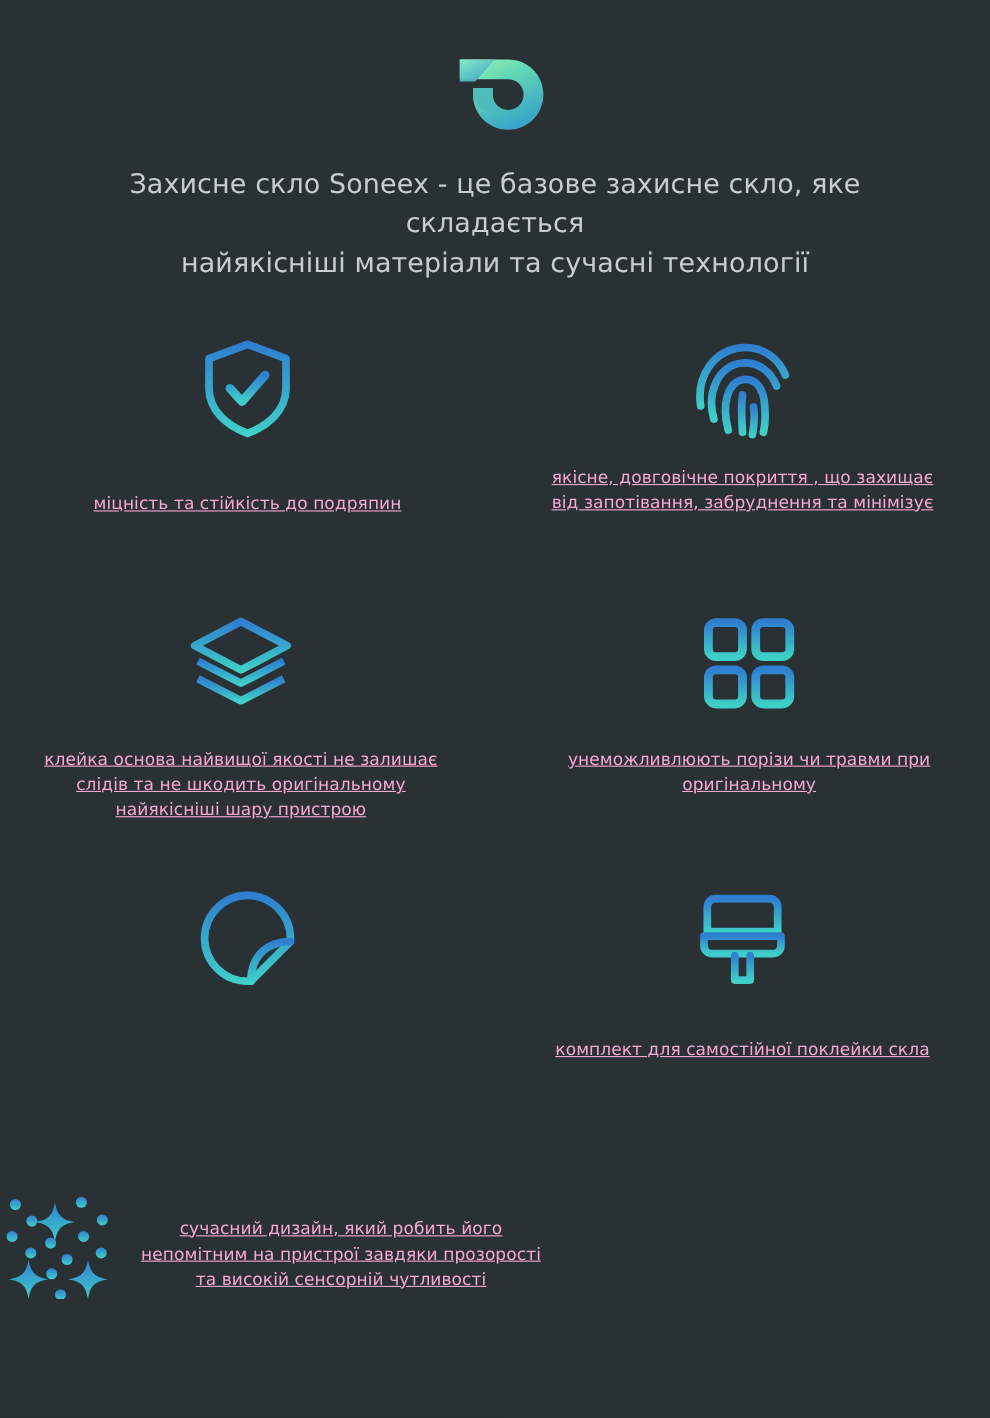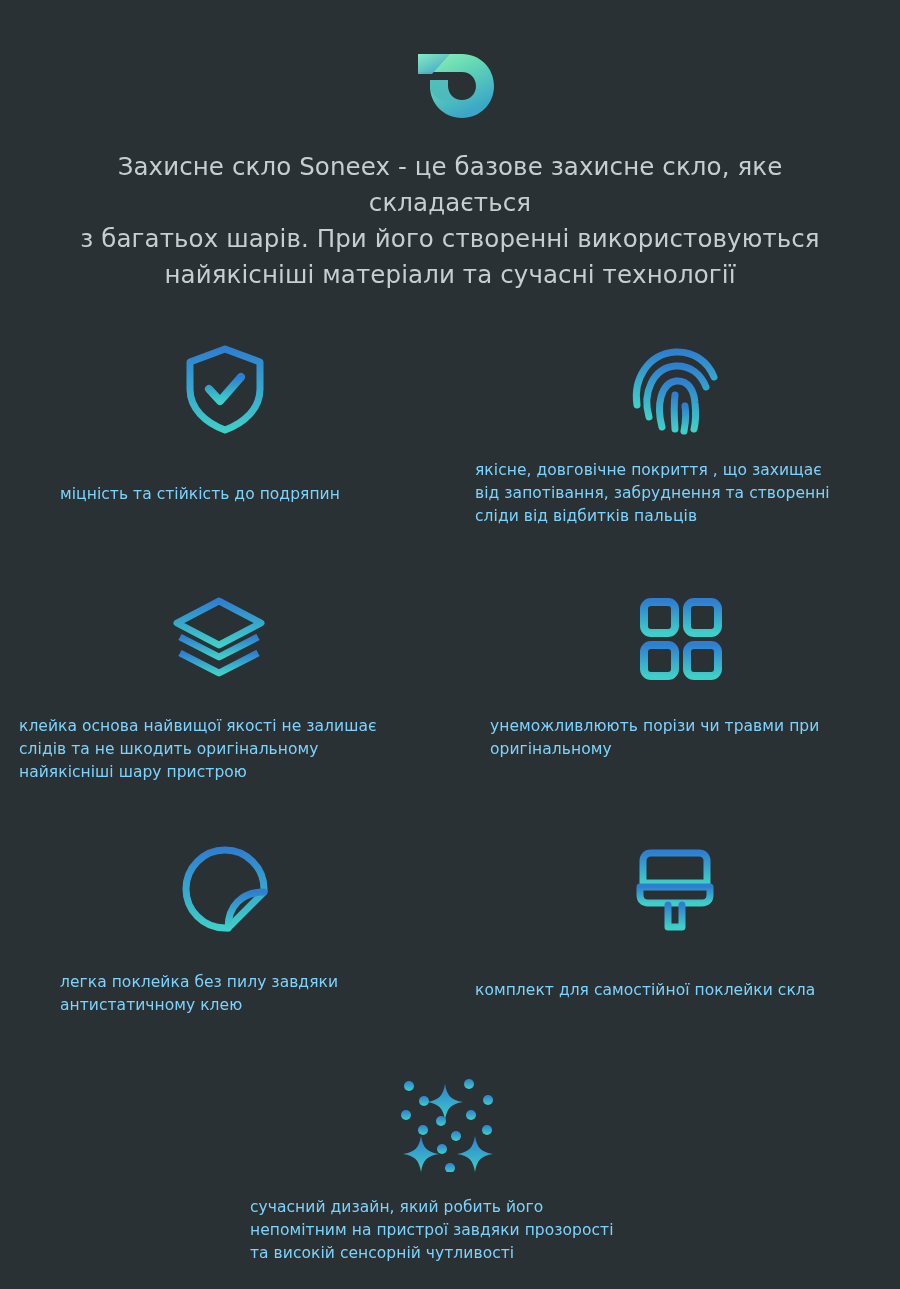--- a/index.html
+++ b/index.html
@@ -68,26 +68,27 @@
   }
   .icon-box {
     height: 104px;
     display: flex;
     align-items: center;
     justify-content: center;
   }
   .icon-box svg { display: block; }
 
   .caption {
-    color: #7dd3fc;
+    color: #f9a8d4;
     font-size: 15.5px;
     line-height: 23px;
-    text-align: left;
+    text-align: center;
     font-weight: 400;
     letter-spacing: 0.05px;
+    text-decoration: underline;
   }
   .cap-w-330 { width: 330px; }
   .cap-w-380 { width: 382px; }
   .cap-w-400 { width: 400px; }
 
   
   .row1 { height: 236px; }
   .row1 .cell-left .icon-box { margin-top: 0px; }
   .row1 .cell-left .caption { margin-top: 42px; }
   .row1 .cell-right .icon-box { margin-top: 0px; }
@@ -100,21 +101,21 @@
 
   .row3 { height: 242px; }
   .row3 .icon-box { margin-top: 14px; }
   .row3 .cell-left .caption { margin-top: 30px; }
   .row3 .cell-right .caption { margin-top: 38px; }
 
   .row4 { height: 200px; }
   .row4 .cell-center {
     width: 900px;
     display: flex;
-    flex-direction: column;
+    flex-direction: row;
     align-items: center;
   }
   .row4 .icon-box { margin-top: 6px; }
   .row4 .caption { margin-top: 22px; }
 </style>
 </head>
 <body>
 
 <div class="page">
 
@@ -132,21 +133,20 @@
         </linearGradient>
       </defs>
       <path d="M14 10 L58 10 C76 10 90 24 90 42 C90 60 76 74 58 74 C40 74 26 60 26 42 L26 36 L44 36 L44 42 C44 50 50 56 58 56 C66 56 72 50 72 42 C72 34 66 28 58 28 L14 28 Z" fill="url(#logoGrad)"></path>
       <path d="M14 10 L46 10 L28 30 L14 30 Z" fill="url(#logoGrad2)" opacity="0.95"></path>
       <path d="M26 36 L44 36 L44 44 C44 52 50 57 58 57 L40 57 C31 55 26 48 26 40 Z" fill="#4fb9bd" opacity="0.85"></path>
     </svg>
   </div>
 
   <div class="header-text">
     <div>Захисне скло Soneex - це базове захисне скло, яке складається</div>
-    <div>з багатьох шарів. При його створенні використовуються</div>
     <div>найякісніші матеріали та сучасні технології</div>
   </div>
 
   <div class="features">
 
     <div class="frow row1">
 
       <div class="cell cell-left">
         <div class="icon-box">
           <svg width="86" height="92" viewBox="0 0 86 92" aria-hidden="true">
@@ -178,22 +178,21 @@
               <path d="M7 62 C3 36 18 11 45 9 C64 8 78 19 84 34"></path>
               <path d="M19 74 C12 50 23 25 45 23 C60 22 71 31 76 44"></path>
               <path d="M32 84 C26 62 31 40 46 38 C58 37 64 47 65 60 C66 70 66 78 64 86"></path>
               <path d="M45 86 C44 72 44 60 45 52"></path>
               <path d="M54 88 C56 78 56 70 55 63"></path>
             </g>
           </svg>
         </div>
         <div class="caption cap-w-400">
           <div>якісне, довговічне покриття , що захищає</div>
-          <div>від запотівання, забруднення та створенні</div>
-          <div>сліди від відбитків пальців</div>
+          <div>від запотівання, забруднення та мінімізує</div>
         </div>
       </div>
     </div>
 
     <div class="frow row2">
 
       <div class="cell cell-left">
         <div class="icon-box">
           <svg width="98" height="88" viewBox="0 0 98 88" aria-hidden="true">
             <defs>
@@ -249,24 +248,20 @@
               <linearGradient id="gIcon5" x1="0" y1="0" x2="0" y2="1">
                 <stop offset="0%" stop-color="#2f7fd0"></stop>
                 <stop offset="100%" stop-color="#3fcfc8"></stop>
               </linearGradient>
             </defs>
             <g fill="none" stroke="url(#gIcon5)" stroke-width="7" stroke-linejoin="round" stroke-linecap="round">
               <path d="M45 6 C23.5 6 6 23.5 6 45 C6 66.5 23.5 84 45 84 L48 84 L84 48 L84 45 C84 23.5 66.5 6 45 6 Z"></path>
               <path d="M84 48 C62 48 48 62 48 84"></path>
             </g>
           </svg>
-        </div>
-        <div class="caption cap-w-330">
-          <div>легка поклейка без пилу завдяки</div>
-          <div>антистатичному клею</div>
         </div>
       </div>
 
       <div class="cell cell-right">
         <div class="icon-box">
           <svg width="86" height="92" viewBox="0 0 86 92" aria-hidden="true">
             <defs>
               <linearGradient id="gIcon6" x1="0" y1="0" x2="0" y2="1">
                 <stop offset="0%" stop-color="#2f7fd0"></stop>
                 <stop offset="100%" stop-color="#3fcfc8"></stop>

